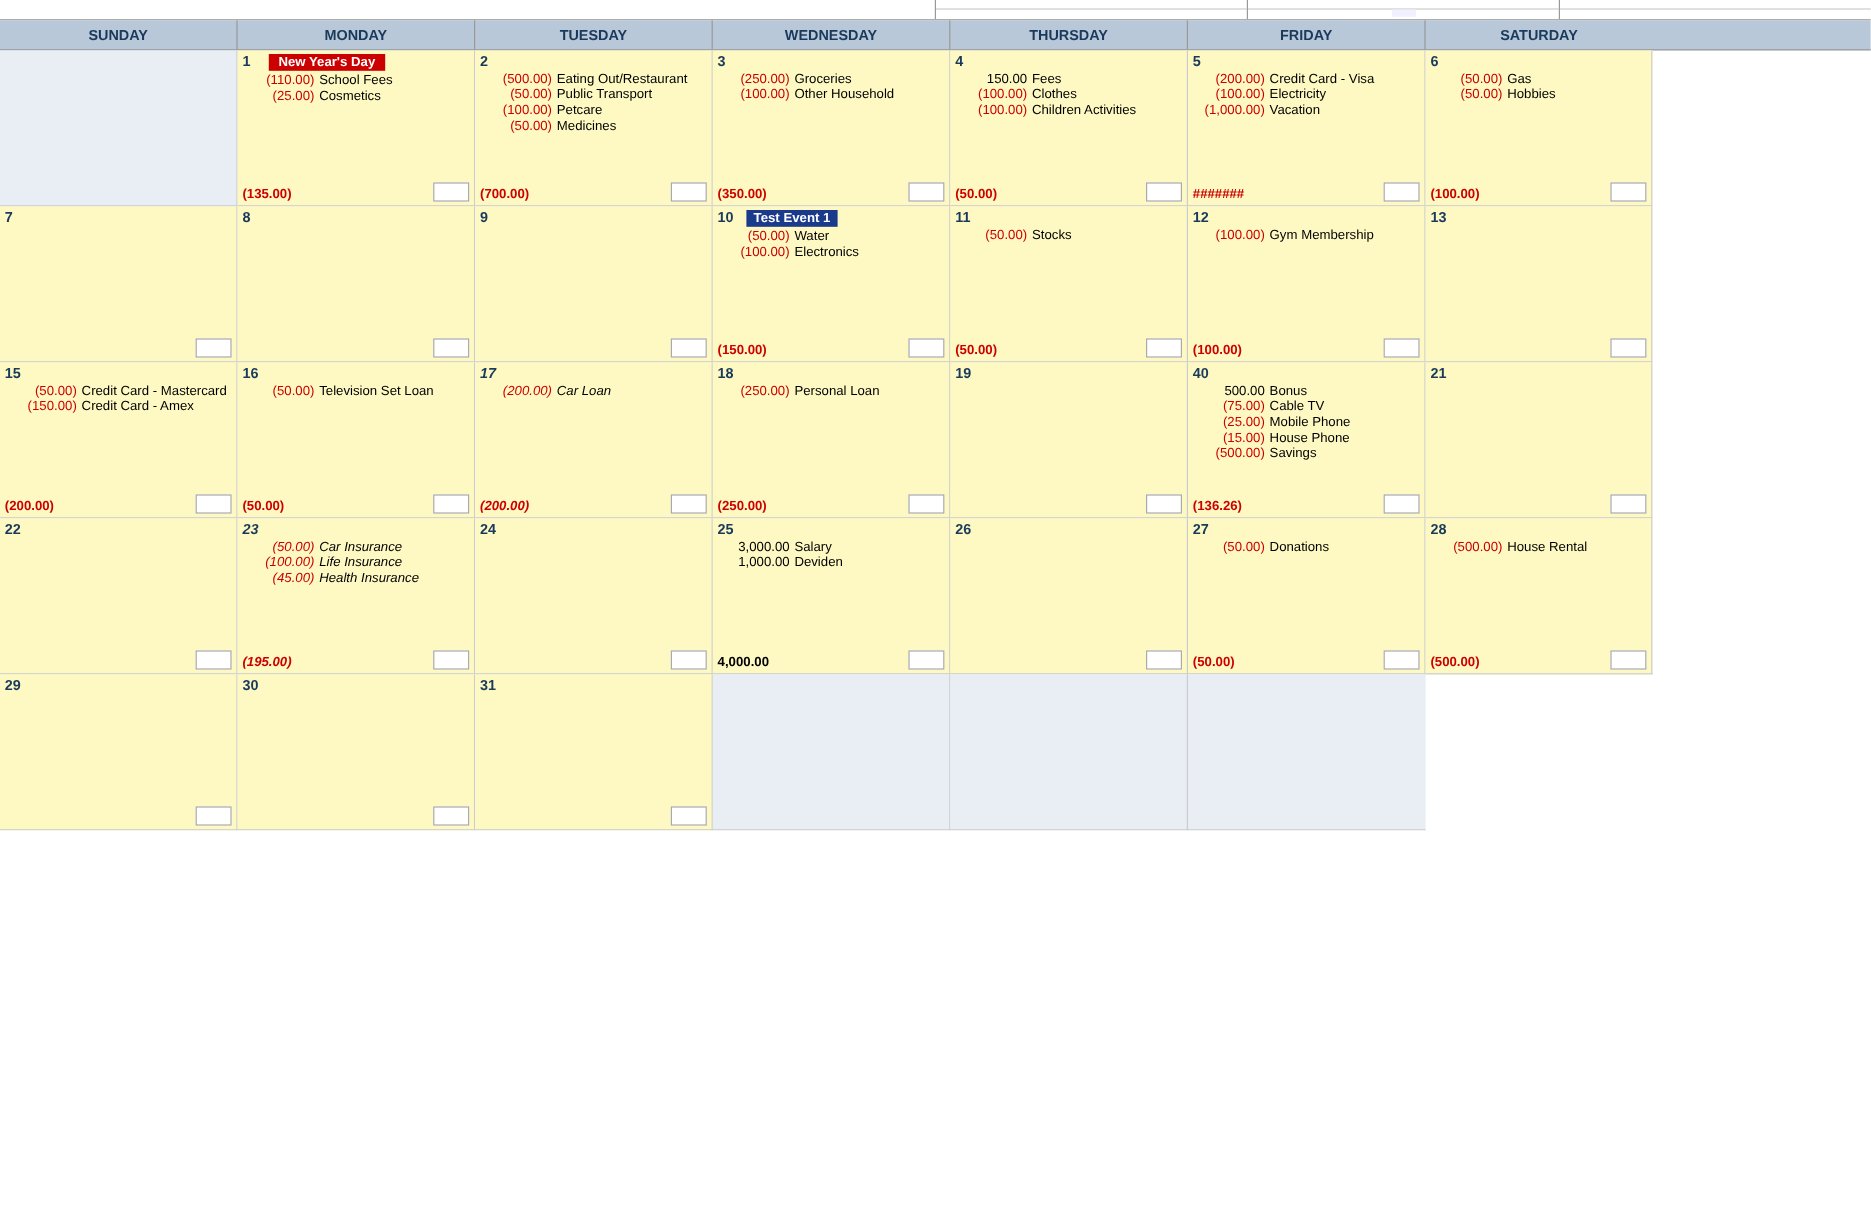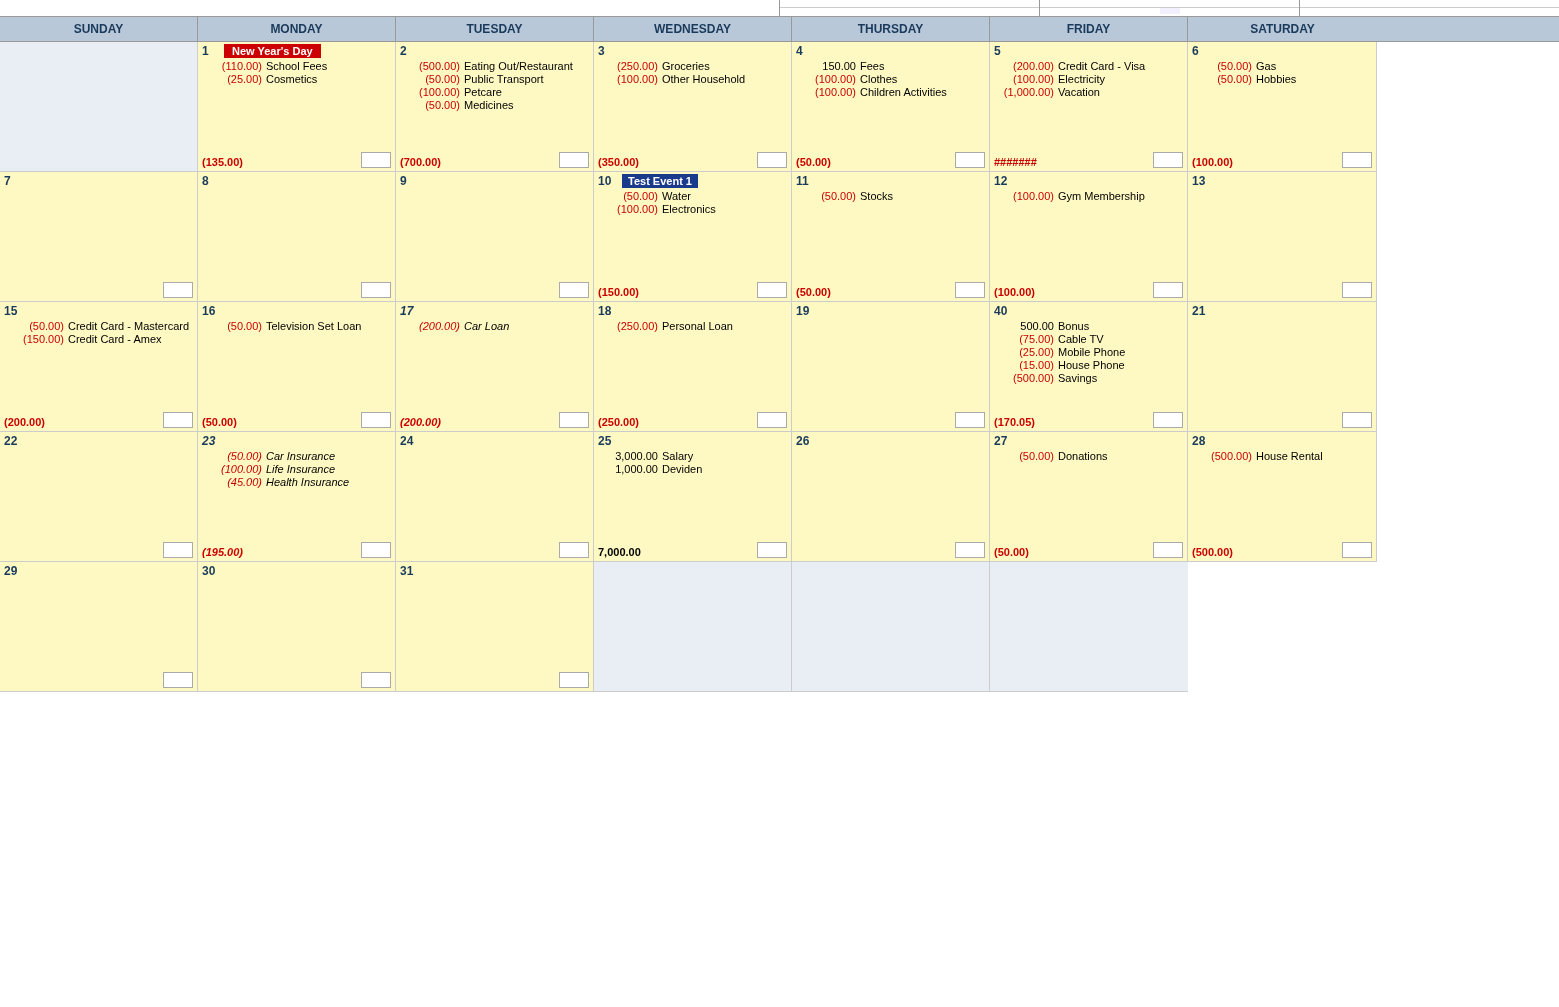--- a/index.html
+++ b/index.html
@@ -375,21 +375,21 @@
         <span class="entry-desc">Mobile Phone</span>
       </div>
       <div class="entry">
         <span class="entry-amount expense">(15.00)</span>
         <span class="entry-desc">House Phone</span>
       </div>
       <div class="entry">
         <span class="entry-amount expense">(500.00)</span>
         <span class="entry-desc">Savings</span>
       </div>
-      <div class="cell-total expense">(170.05)</div>
+      <div class="cell-total expense">(136.26)</div>
       <div style="position: absolute; bottom: 3px; right: 4px; width: 30px; height: 16px; border: 1px solid rgb(170, 170, 170); background: rgb(255, 255, 255);"></div>
     </div>
     <div class="cell" style="">
       <div style="margin-bottom: 2px;"><span class="date-num">21</span></div>
       <div style="position: absolute; bottom: 3px; right: 4px; width: 30px; height: 16px; border: 1px solid rgb(170, 170, 170); background: rgb(255, 255, 255);"></div>
     </div>
     <div class="cell" style="padding-bottom: 38px;">
       <div style="margin-bottom: 2px;"><span class="date-num">22</span></div>
       <div style="position: absolute; bottom: 3px; right: 4px; width: 30px; height: 16px; border: 1px solid rgb(170, 170, 170); background: rgb(255, 255, 255);"></div>
     </div>
@@ -417,21 +417,21 @@
     <div class="cell" style="padding-bottom: 22px;">
       <div style="margin-bottom: 2px;"><span class="date-num">25</span></div>
       <div class="entry">
         <span class="entry-amount income-amt">3,000.00</span>
         <span class="entry-desc">Salary</span>
       </div>
       <div class="entry">
         <span class="entry-amount income-amt">1,000.00</span>
         <span class="entry-desc">Deviden</span>
       </div>
-      <div class="cell-total income-total">7,000.00</div>
+      <div class="cell-total income-total">4,000.00</div>
       <div style="position: absolute; bottom: 3px; right: 4px; width: 30px; height: 16px; border: 1px solid rgb(170, 170, 170); background: rgb(255, 255, 255);"></div>
     </div>
     <div class="cell" style="padding-bottom: 22px;">
       <div style="margin-bottom: 2px;"><span class="date-num">26</span></div>
       <div style="position: absolute; bottom: 3px; right: 4px; width: 30px; height: 16px; border: 1px solid rgb(170, 170, 170); background: rgb(255, 255, 255);"></div>
     </div>
     <div class="cell" style="padding-bottom: 22px;">
       <div style="margin-bottom: 2px;"><span class="date-num">27</span></div>
       <div class="entry">
         <span class="entry-amount expense">(50.00)</span>

